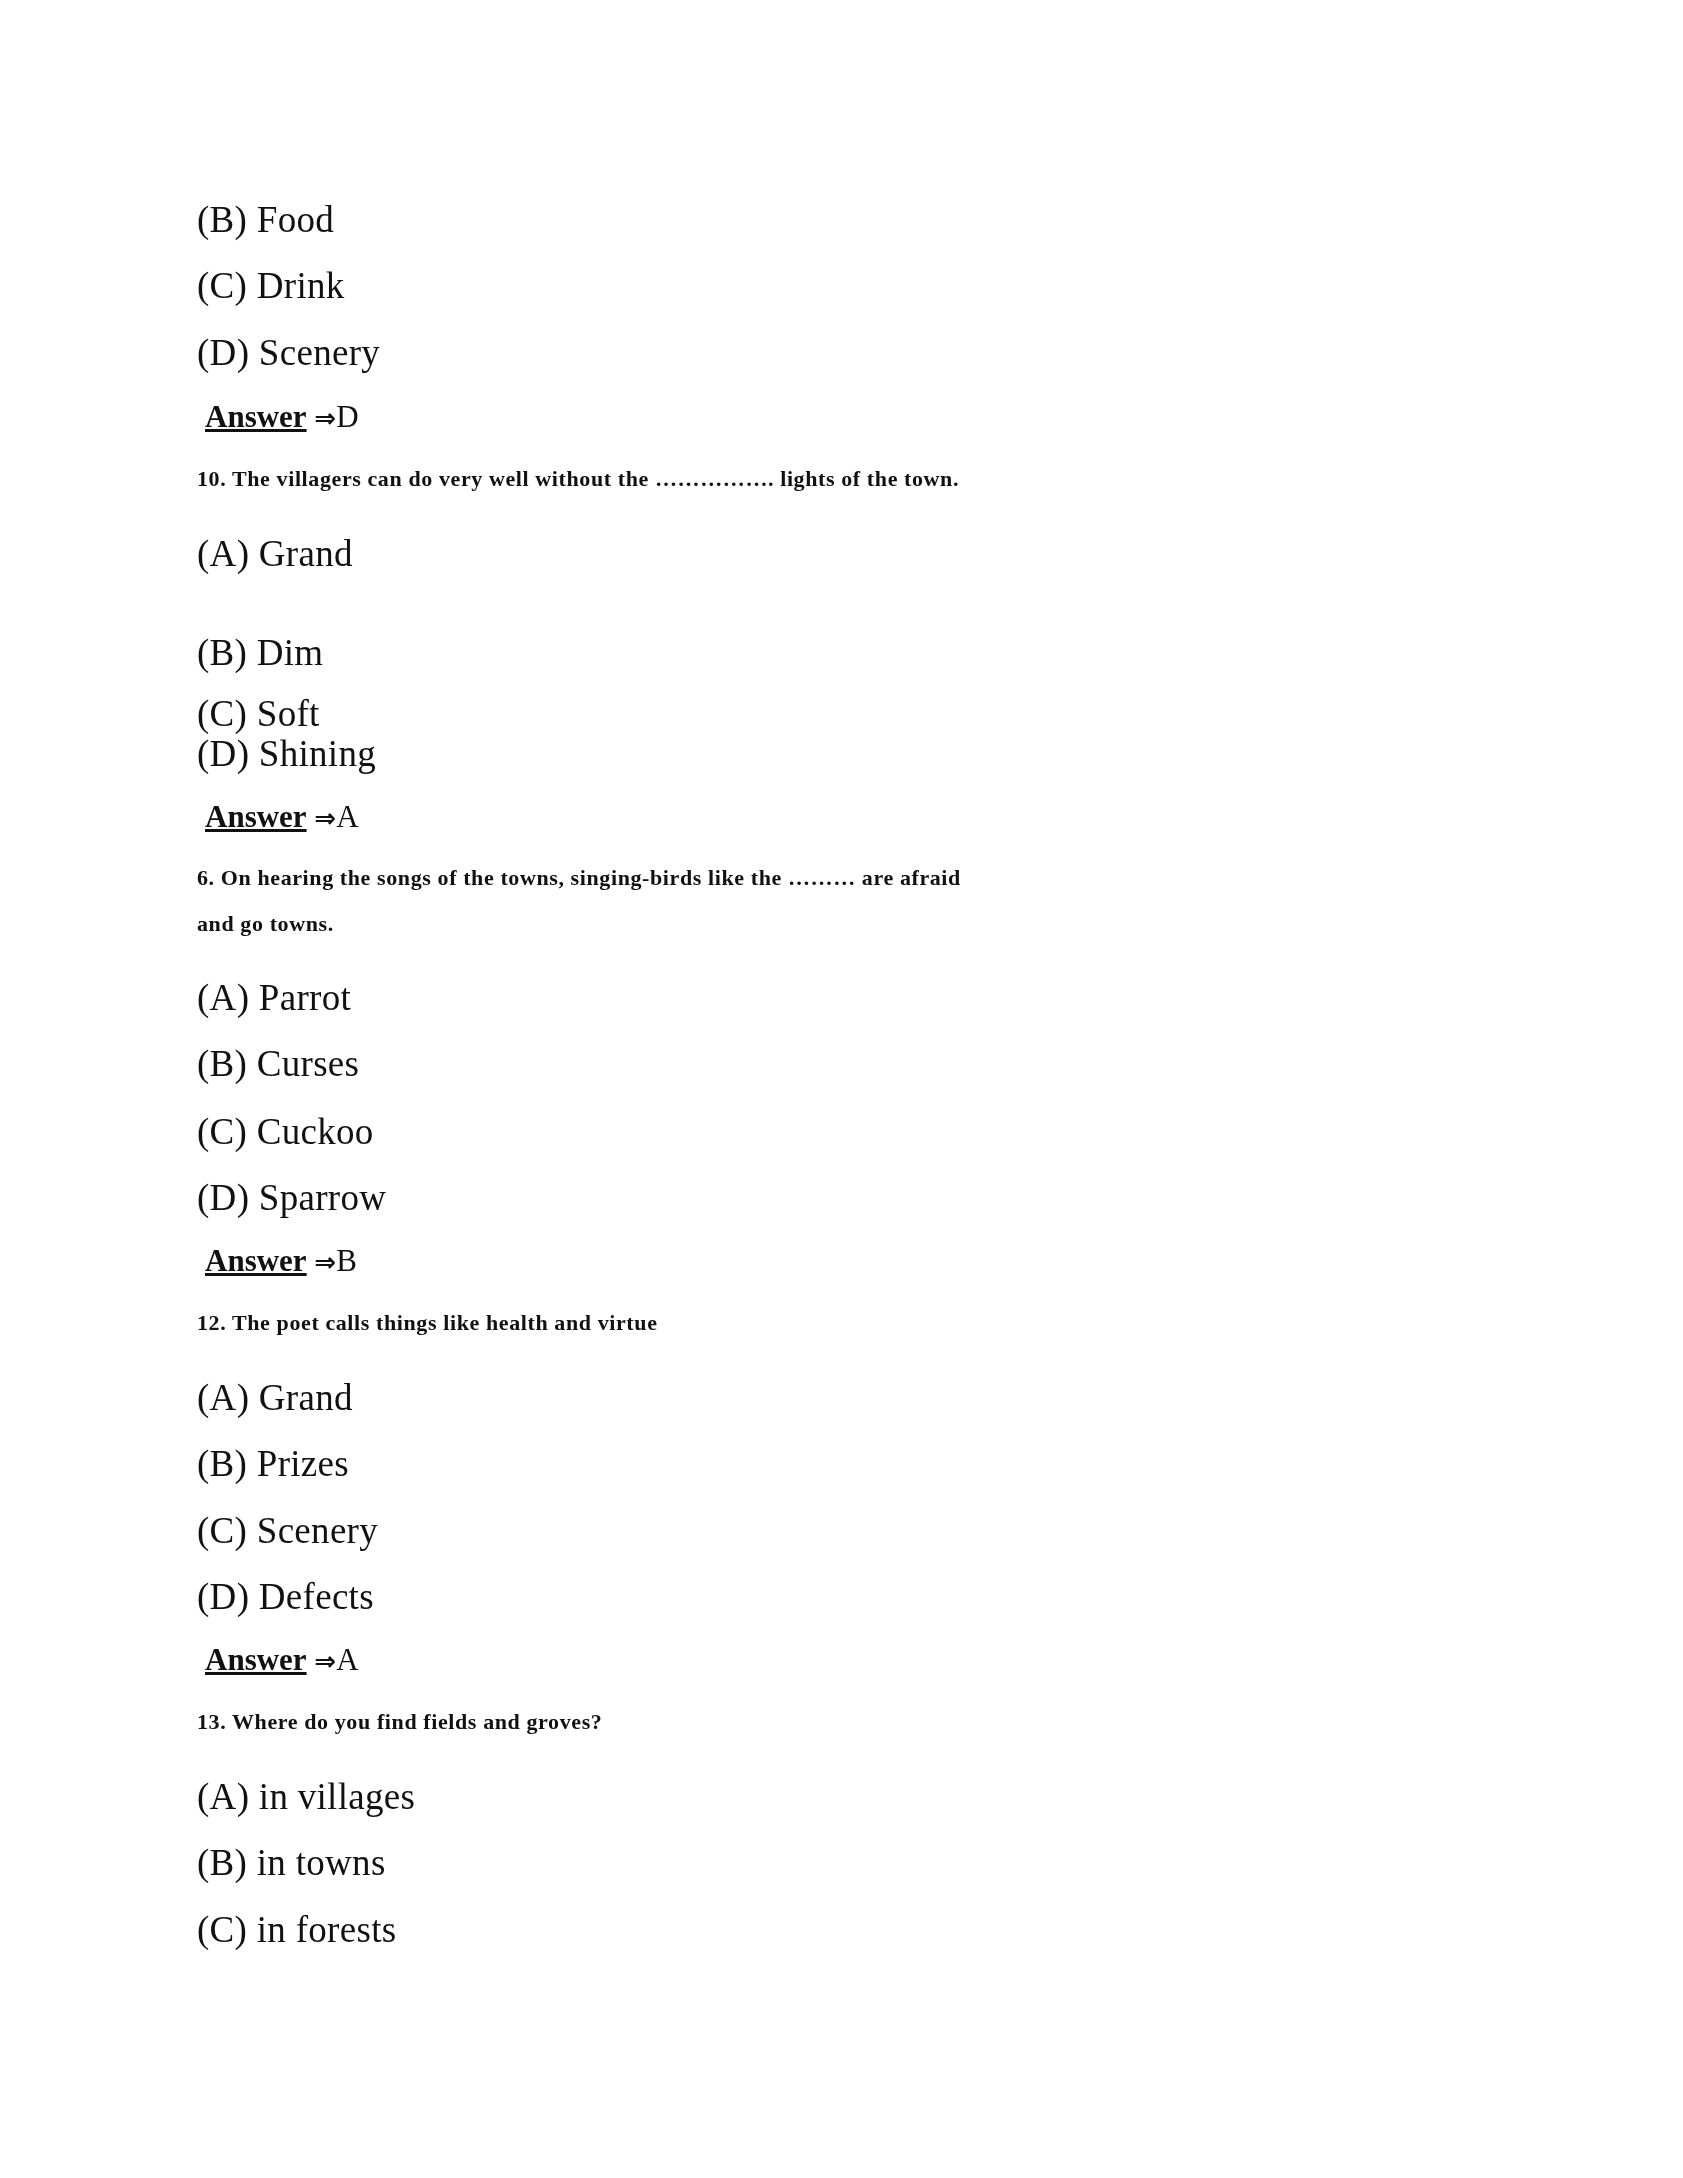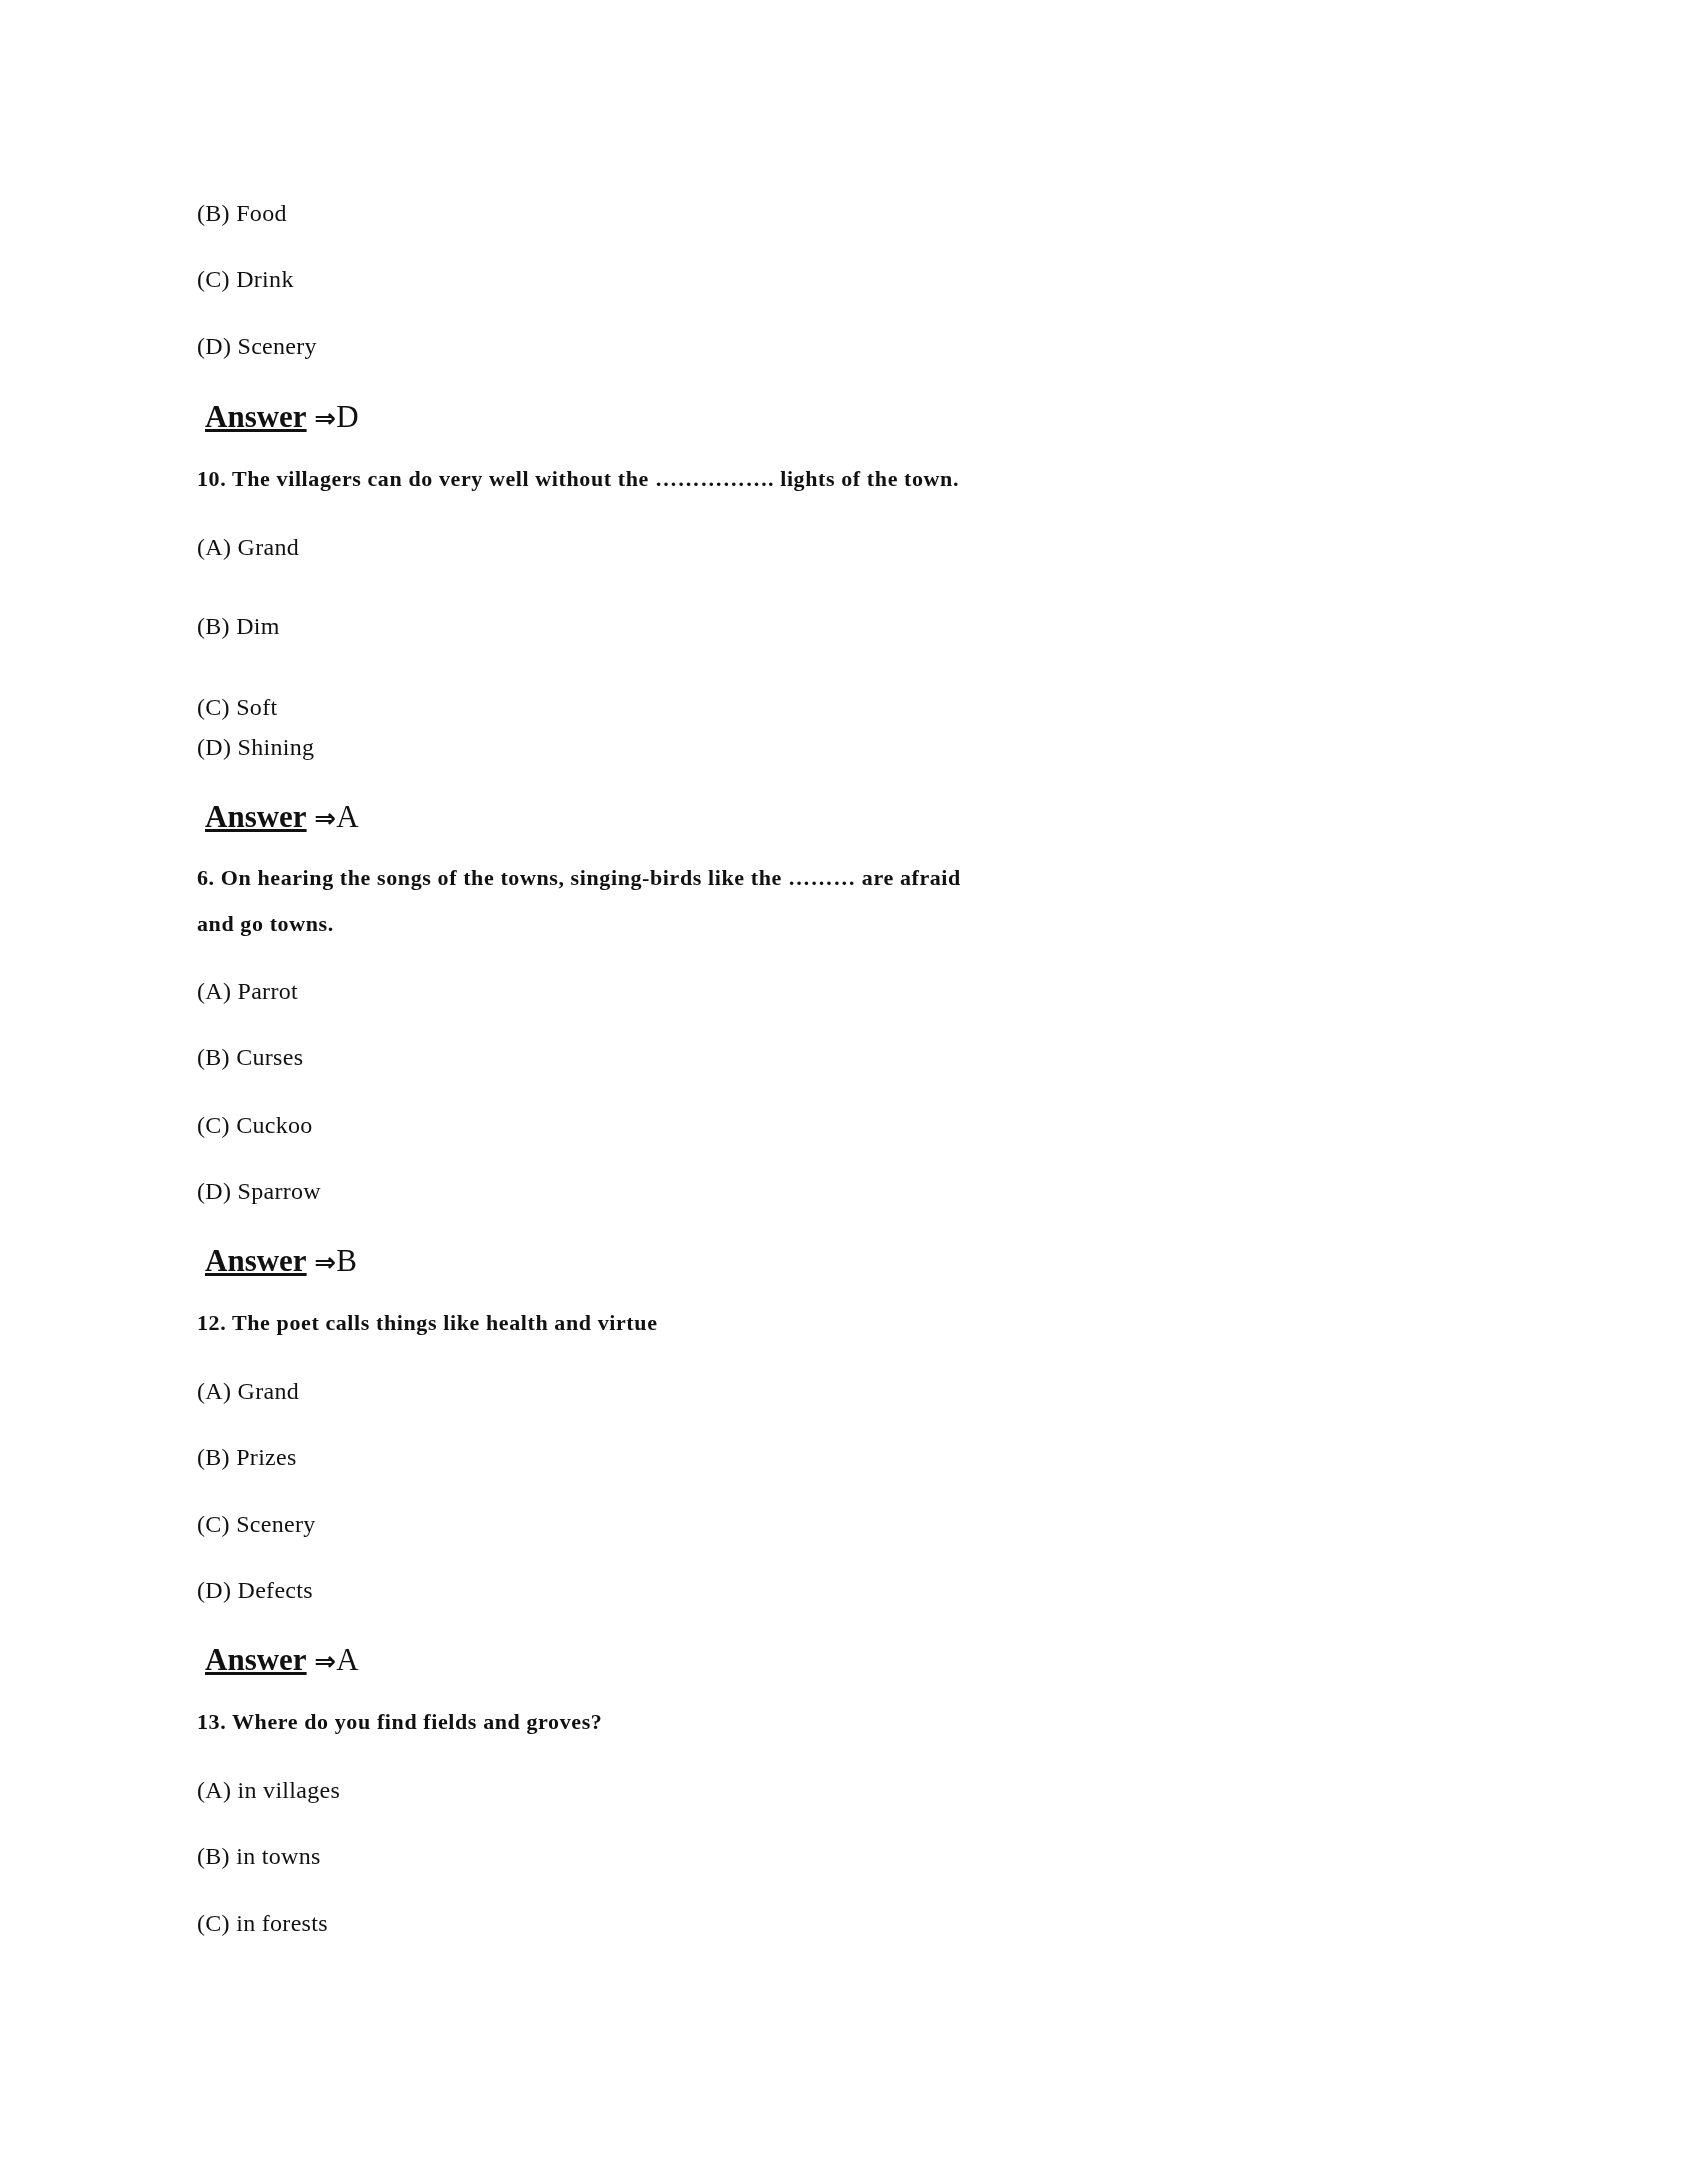--- a/index.html
+++ b/index.html
@@ -1,40 +1,40 @@
 <!DOCTYPE html>
 <html><head>
 <meta charset="utf-8">
 <style>
   html, body { margin: 0; padding: 0; background: #ffffff; }
   body { width: 1683px; height: 2178px; position: relative; overflow: hidden;
          font-family: "DejaVu Serif", "Liberation Serif", serif; color: #111; }
   .line { position: absolute; left: 197px; white-space: nowrap; line-height: 1; }
-  .opt { font-size: 24px; font-weight: normal; font-family: "Liberation Serif", serif; letter-spacing: 0.3px; }
+  .opt { font-size: 37px; font-weight: normal; font-family: "Liberation Serif", serif; letter-spacing: 0.3px; }
   .q { font-size: 22px; font-weight: bold; font-family: "Liberation Serif", serif; letter-spacing: 0.6px; }
   .ans { left: 205px; font-size: 31px; font-family: "Liberation Serif", serif; }
   .ans .lbl { font-weight: bold; text-decoration: underline; }
   .ans .arrow { font-family: "DejaVu Sans", sans-serif; font-weight: bold; font-size: 26px; }
 </style>
 </head>
 <body>
 
 <div>
 
   <div class="line opt" style="top:201px">(B) Food</div>
   <div class="line opt" style="top:267px">(C) Drink</div>
   <div class="line opt" style="top:334px">(D) Scenery</div>
   <div class="line ans" style="top:401px">
     <span class="lbl">Answer</span>
     <span class="arrow">⇒</span><span>D</span>
   </div>
 
   <div class="line q" style="top:468px">10. The villagers can do very well without the ……………. lights of the town.</div>
   <div class="line opt" style="top:535px">(A) Grand</div>
-  <div class="line opt" style="top:614px">(B) Dim</div>
+  <div class="line opt" style="top:634px">(B) Dim</div>
   <div class="line opt" style="top:695px">(C) Soft</div>
   <div class="line opt" style="top:735px">(D) Shining</div>
   <div class="line ans" style="top:801px">
     <span class="lbl">Answer</span>
     <span class="arrow">⇒</span><span>A</span>
   </div>
 
   <div class="line q" style="top:867px">6. On hearing the songs of the towns, singing-birds like the ……… are afraid</div>
   <div class="line q" style="top:913px">and go towns.</div>
   <div class="line opt" style="top:979px">(A) Parrot</div>

